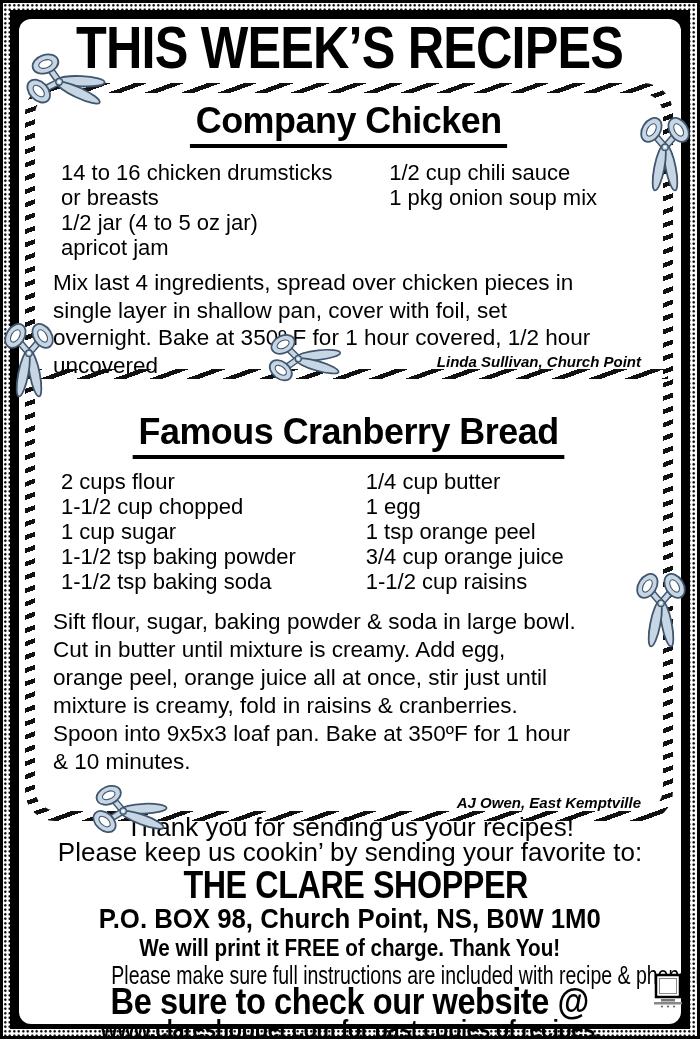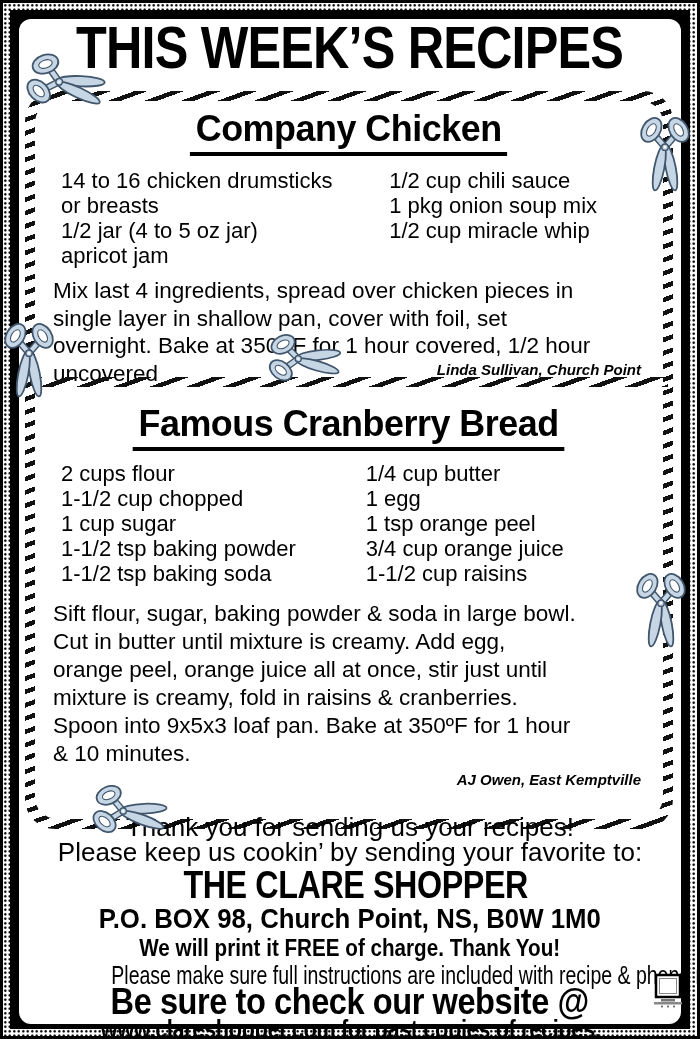--- a/index.html
+++ b/index.html
@@ -15,51 +15,51 @@
     background-size:4.5px 4.5px;
   }
   .ink{position:absolute;inset:10px;background:#000;}
   .paper{position:absolute;inset:19px 19px 15px 19px;background:#fff;border-radius:12px;}
 
   .masthead{padding-top:2px;text-align:center;font-weight:bold;font-size:60px;line-height:54px;white-space:nowrap;}
   .masthead span{display:inline-block;transform:scaleX(.84);letter-spacing:-1px;}
 
   
   .coupon{
-    position:absolute;left:6px;top:72px;width:648px;height:738px;
+    position:absolute;left:6px;top:64px;width:648px;height:738px;
     border-radius:30px;
     background:repeating-linear-gradient(160deg,#111 0 4.5px,transparent 4.5px 12.5px);
   }
   .coupon-inner{
     position:absolute;inset:10px;background:#fff;border-radius:22px;
     padding:0 16px;box-sizing:border-box;
   }
   .separator{
     position:absolute;left:5px;right:5px;top:286px;height:10px;
     background:repeating-linear-gradient(160deg,#111 0 4.5px,transparent 4.5px 12.5px);
   }
 
   .recipe-title{text-align:center;margin-top:6px;line-height:44px;}
   .recipe-title span{
     display:inline-block;font-weight:bold;font-size:37px;
     border-bottom:4px solid #000;padding:0 6px 1px 6px;transform:scaleX(.97);
     letter-spacing:-.5px;
   }
-  .rt-bread{margin-top:24px;text-align:center;}
+  .rt-bread{margin-top:40px;text-align:center;}
 
   .ing-grid{display:grid;font-size:22px;line-height:25px;margin-top:10px;padding-left:10px;}
   .ing-chicken{grid-template-columns:56% 44%;}
   .ing-bread{grid-template-columns:52% 48%;margin-top:8px;}
 
   .instr{font-size:22.5px;line-height:27.5px;margin-top:9px;white-space:pre-line;padding-left:2px;}
   .instr-bread{line-height:28px;margin-top:14px;}
 
   .attr{font-weight:bold;font-style:italic;font-size:15px;text-align:right;padding-right:6px;}
   .attr-chicken{margin-top:-26px;}
-  .attr-bread{margin-top:3px;}
+  .attr-bread{margin-top:18px;}
 
   
   .footer{position:absolute;left:0;right:0;top:796px;text-align:center;}
   .f-thanks{font-size:26px;line-height:25px;}
   .f-org{font-weight:bold;font-size:38px;line-height:38px;margin-top:1px;white-space:nowrap;padding-left:11px;}
   .f-org span{display:inline-block;transform:scaleX(.85);letter-spacing:-.5px;}
   .f-addr{font-weight:bold;font-size:28px;line-height:29px;white-space:nowrap;}
   .f-addr span{display:inline-block;transform:scaleX(.92);}
   .f-free{font-weight:bold;font-size:24px;line-height:29px;white-space:nowrap;}
   .f-free span{display:inline-block;transform:scaleX(.86);}
@@ -114,21 +114,20 @@
         <div class="ing-grid ing-chicken">
           <div>
               <div>14 to 16 chicken drumsticks</div>
               <div>or breasts</div>
               <div>1/2 jar (4 to 5 oz jar)</div>
               <div>apricot jam</div>
             </div>
           <div>
               <div>1/2 cup chili sauce</div>
               <div>1 pkg onion soup mix</div>
-              <div>1/2 cup miracle whip</div>
             </div>
         </div>
         <div class="instr">Mix last 4 ingredients, spread over chicken pieces in
 single layer in shallow pan, cover with foil, set
 overnight. Bake at 350º F for 1 hour covered, 1/2 hour
 uncovered</div>
         <div class="attr attr-chicken">Linda Sullivan, Church Point</div>
 
         <div class="recipe-title rt-bread">
           <span>Famous Cranberry Bread</span>

